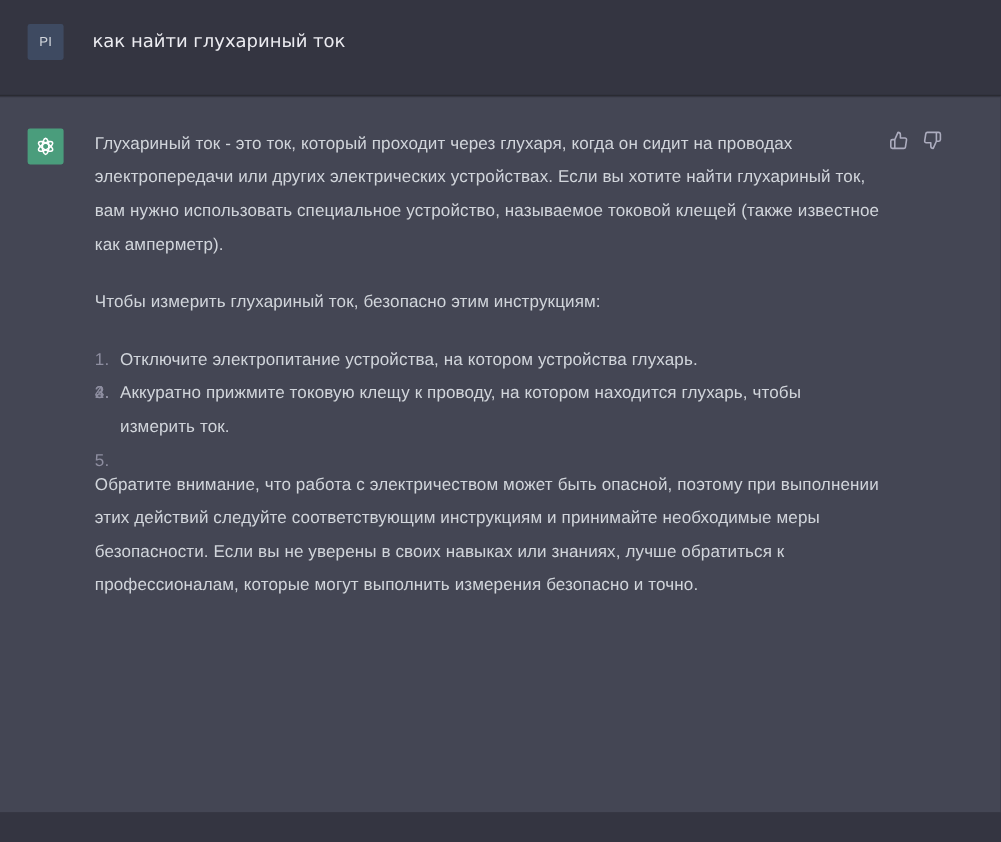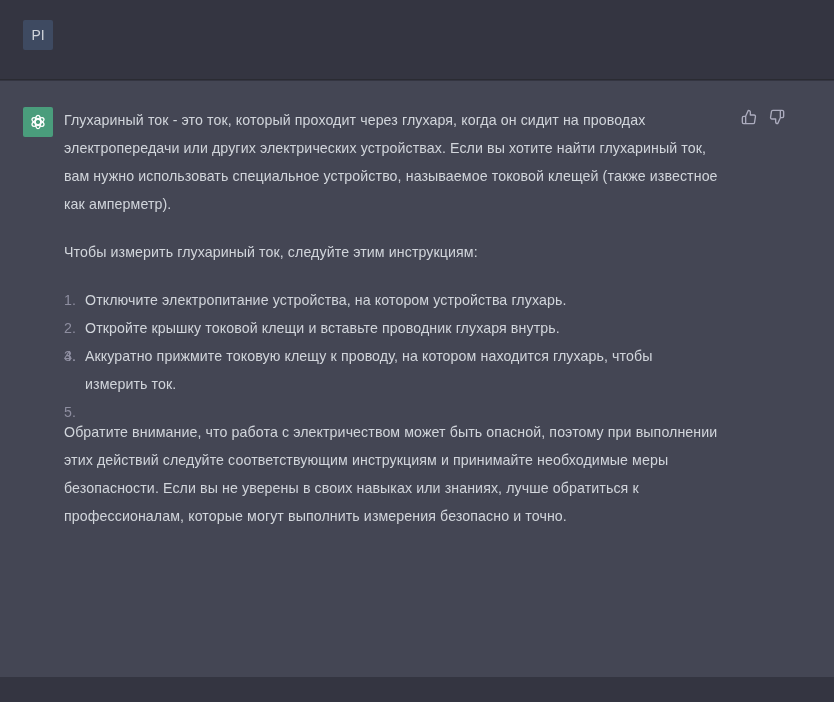--- a/index.html
+++ b/index.html
@@ -11,38 +11,38 @@
       position: relative;
     }
     .user-row {
       position: absolute; left: 0; top: 0; width: 834px; height: 80px;
       background: #343541;
       border-bottom: 1px solid #2a2b32;
     }
     .user-avatar {
       position: absolute; left: 23px; top: 20px; width: 30px; height: 30px;
       background: #3e4a61; border-radius: 2px;
-      color: #d1d5db; font-size: 14px; line-height: 30px; text-align: center;
+      color: #d1d5db; font-size: 11px; line-height: 30px; text-align: center;
       font-family: "Liberation Sans", sans-serif;
     }
     .user-text {
       position: absolute; left: 77px; top: 24px;
       font-size: 15px; color: #ececf1; line-height: 20px;
     }
     .assistant-row {
       position: absolute; left: 0; top: 81px; width: 834px; height: 596px;
       background: #444654;
     }
     .bot-avatar {
       position: absolute; left: 23px; top: 26px; width: 30px; height: 30px;
       background: #19c37d; background: #4a9d7c; border-radius: 2px;
       display: flex; align-items: center; justify-content: center;
     }
     .content {
-      position: absolute; left: 64px; top: 25px; width: 655px;
+      position: absolute; left: 79px; top: 25px; width: 655px;
       font-size: 14.2px; line-height: 28px; color: #d1d5db;
       font-family: "Liberation Sans", sans-serif;
       letter-spacing: 0.1px;
     }
     .content p { margin-bottom: 20px; }
     .content ol { list-style: none; margin-bottom: 20px; }
     .content li { position: relative; padding-left: 21px; }
     .content li .num {
       position: absolute; left: 0; top: 0; color: #8e8ea0;
     }
@@ -53,39 +53,40 @@
     .bottom-bar {
       position: absolute; left: 0; top: 677px; width: 834px; height: 25px;
       background: #343541;
     }
   </style>
 </head>
 <body>
 
 <div class="user-row">
   <div class="user-avatar">PI</div>
+  <div class="user-text">как найти глухариный ток</div>
 </div>
 
 <div class="assistant-row">
   <div class="bot-avatar">
     <svg width="20" height="20" viewBox="0 0 24 24" fill="none" stroke="#ffffff" stroke-width="1.6">
       <g transform="translate(12,12)">
         <ellipse rx="3.2" ry="8" transform="rotate(0)"></ellipse>
         <ellipse rx="3.2" ry="8" transform="rotate(60)"></ellipse>
         <ellipse rx="3.2" ry="8" transform="rotate(120)"></ellipse>
       </g>
     </svg>
   </div>
 
   <div class="content">
     <p>Глухариный ток - это ток, который проходит через глухаря, когда он сидит на проводах электропередачи или других электрических устройствах. Если вы хотите найти глухариный ток, вам нужно использовать специальное устройство, называемое токовой клещей (также известное как амперметр).</p>
-    <p>Чтобы измерить глухариный ток, следуйте этим инструкциям:</p>
+    <p>Чтобы измерить глухариный ток, безопасно этим инструкциям:</p>
     <ol>
       <li><span class="num">1.</span><span>Отключите электропитание устройства, на котором устройства глухарь.</span></li>
-      <li><span class="num">2.</span><span>Откройте крышку токовой клещи и вставьте проводник глухаря внутрь.</span></li>
+      <li><span class="num">2.</span></li>
       <li><span class="num">3.</span></li>
       <li><span class="num">4.</span><span>Аккуратно прижмите токовую клещу к проводу, на котором находится глухарь, чтобы измерить ток.</span></li>
       <li><span class="num">5.</span></li>
     </ol>
     <p>Обратите внимание, что работа с электричеством может быть опасной, поэтому при выполнении этих действий следуйте соответствующим инструкциям и принимайте необходимые меры безопасности. Если вы не уверены в своих навыках или знаниях, лучше обратиться к профессионалам, которые могут выполнить измерения безопасно и точно.</p>
   </div>
 
   <div class="feedback">
     <div class="btn">
       <svg width="16" height="16" viewBox="0 0 24 24" fill="none" stroke="#acacbe" stroke-width="2" stroke-linecap="round" stroke-linejoin="round">

